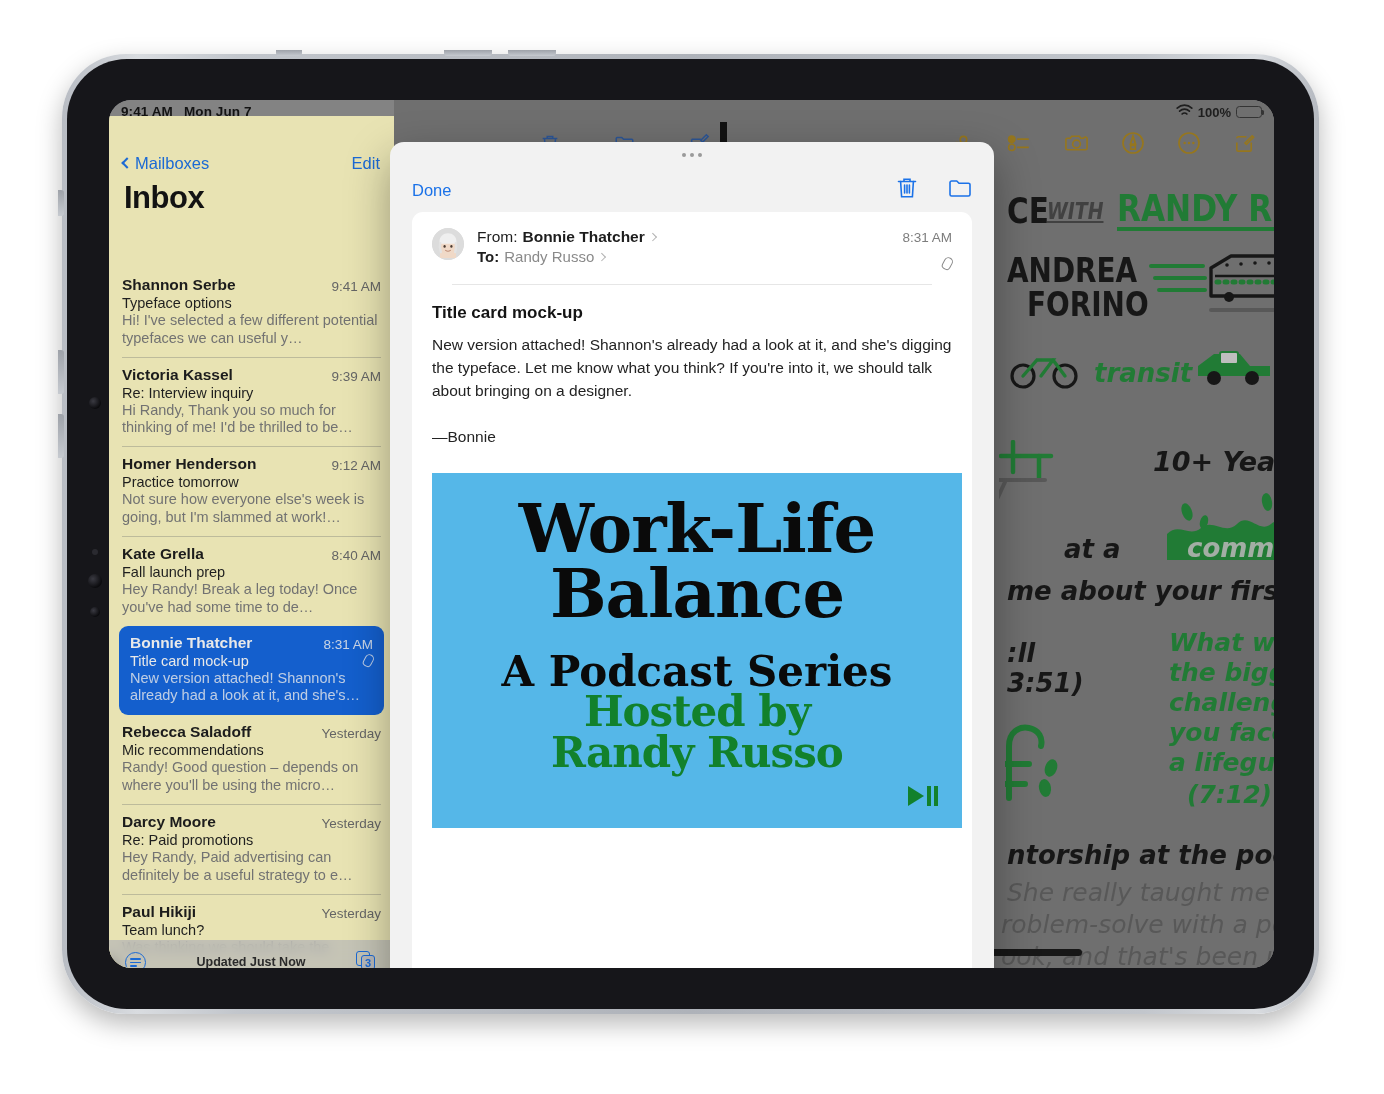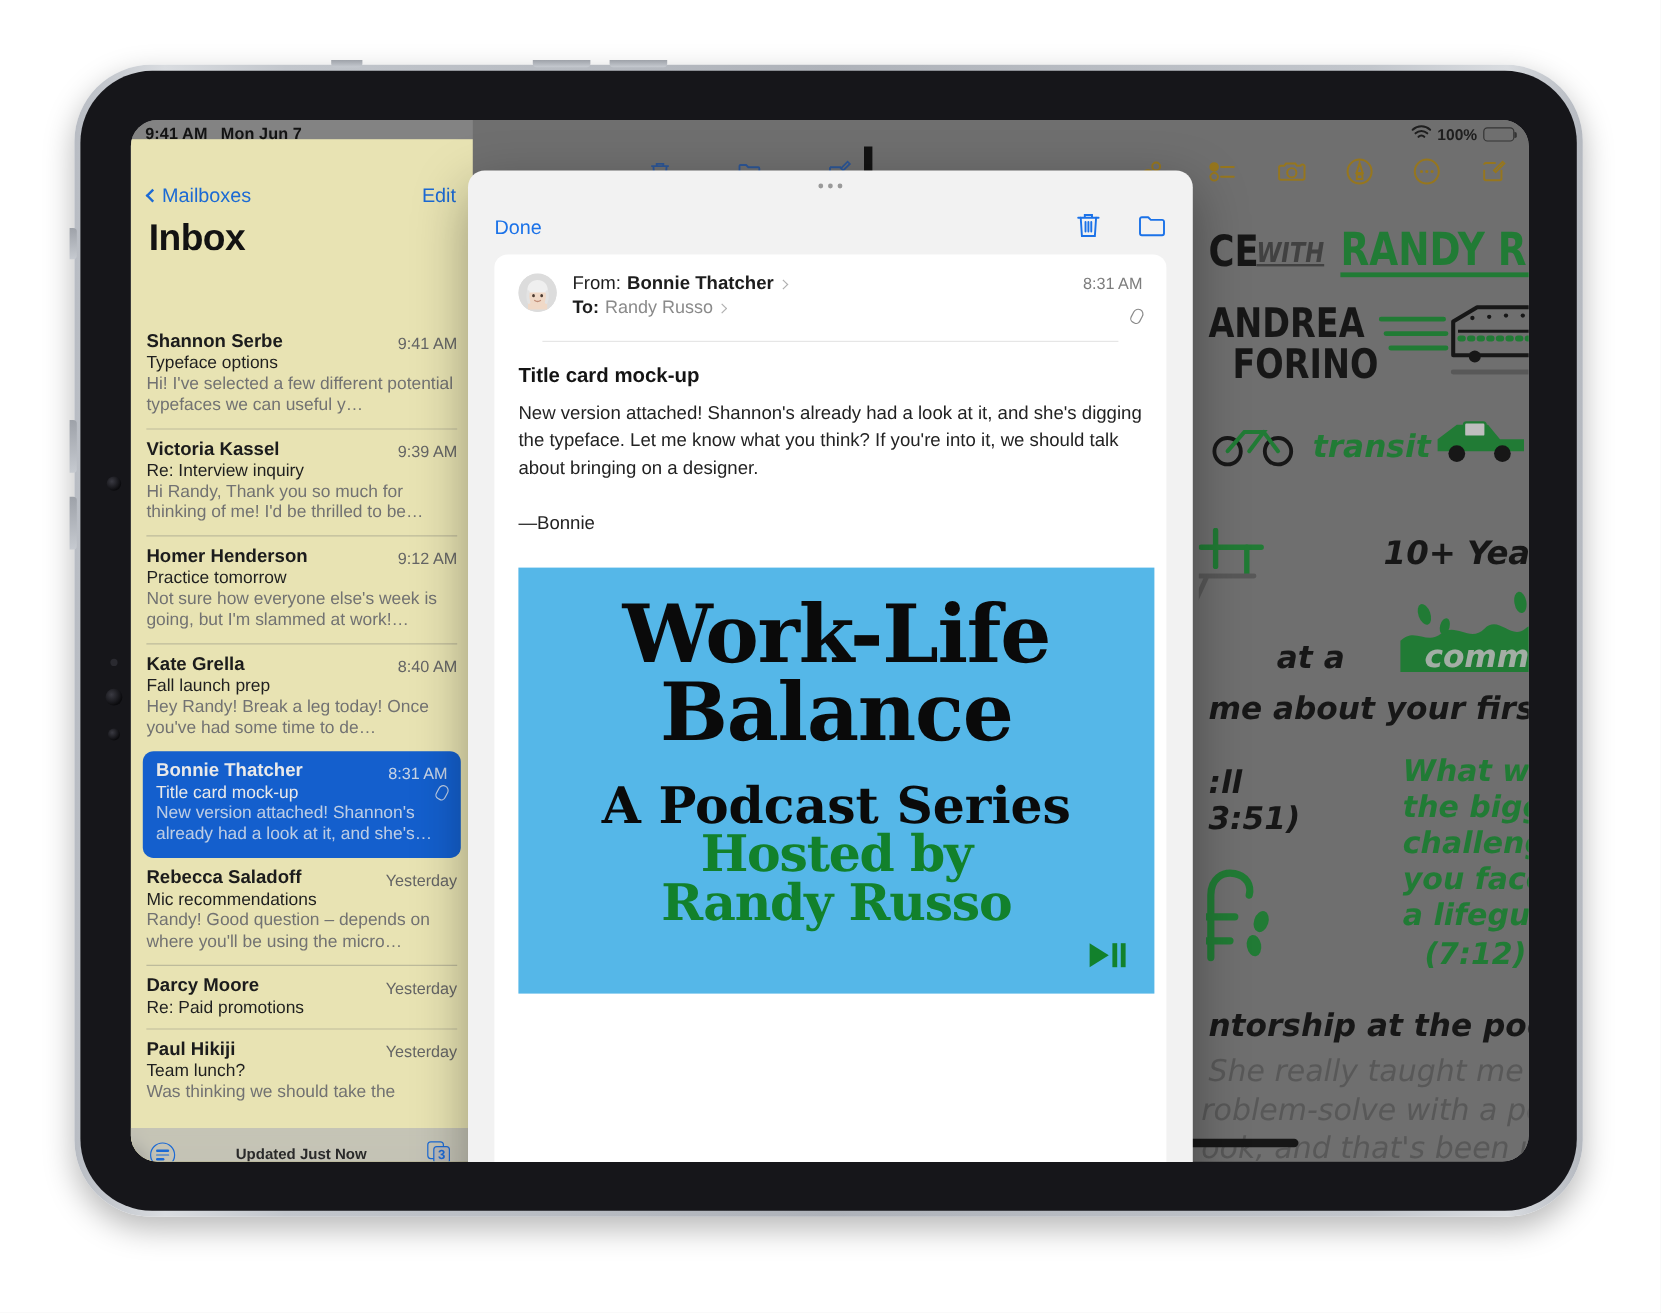--- a/index.html
+++ b/index.html
@@ -635,20 +635,21 @@
         </div>
 
         <div class="mrow">
           <div class="mrow-top">
             <span class="m-from">Darcy Moore</span>
             <span class="m-time">Yesterday</span>
           </div>
           <div class="m-subj">
               <span>Re: Paid promotions</span>
             </div>
+          <div class="m-prev">Hey Randy, Paid advertising can definitely be a useful strategy to e…</div>
         </div>
 
         <div class="mrow">
           <div class="mrow-top">
             <span class="m-from">Paul Hikiji</span>
             <span class="m-time">Yesterday</span>
           </div>
           <div class="m-subj">
               <span>Team lunch?</span>
             </div>

